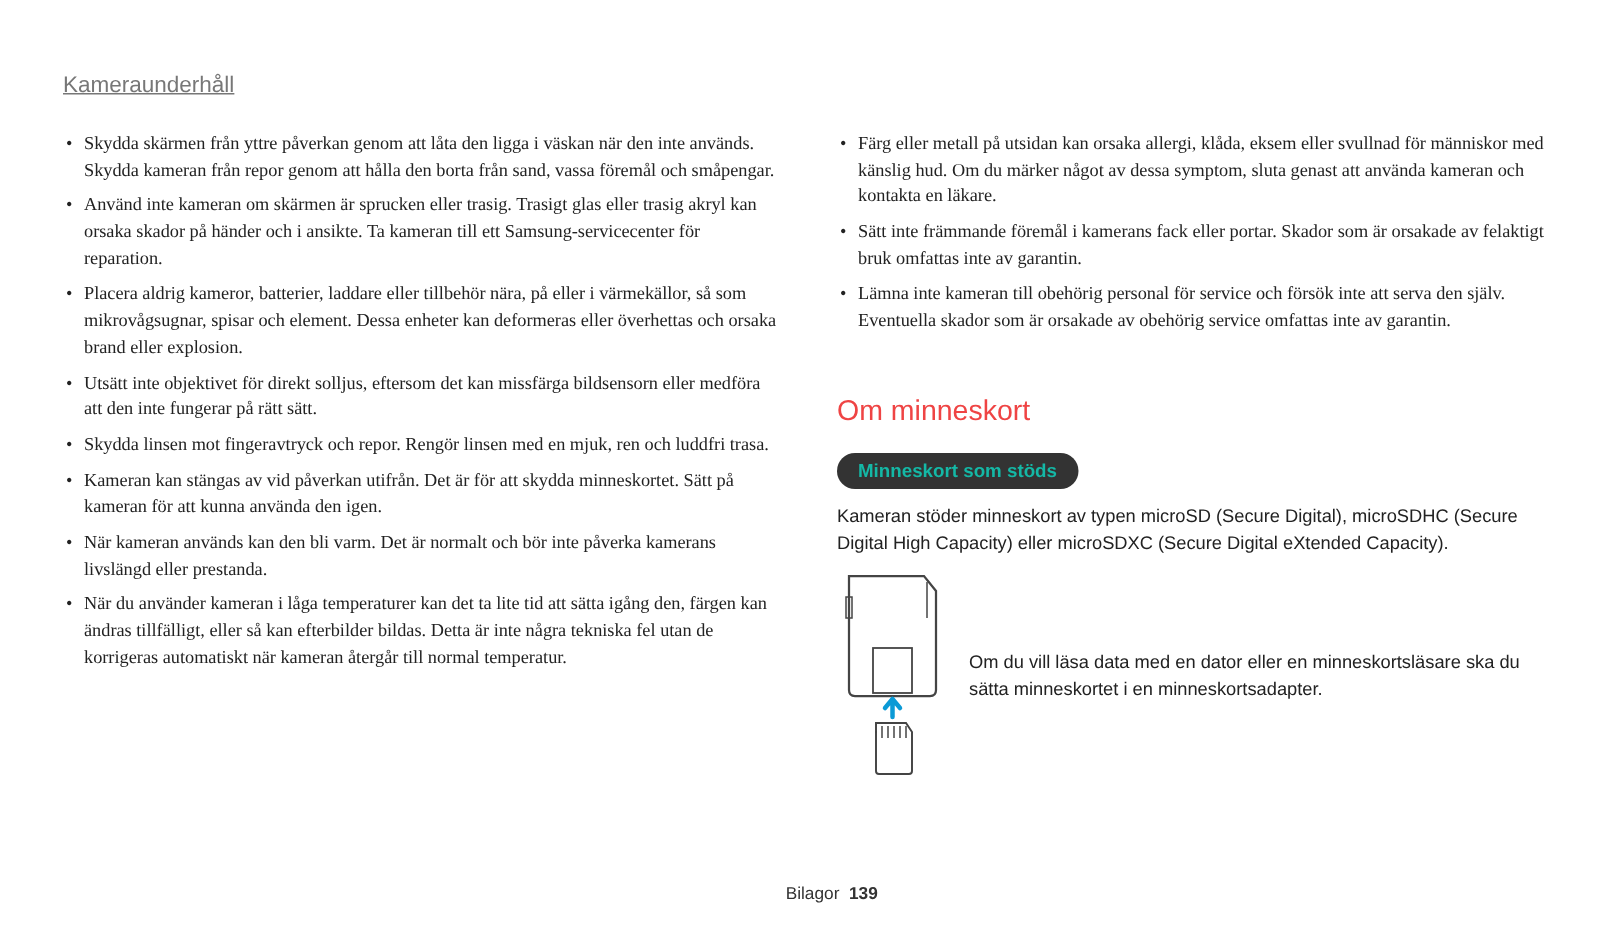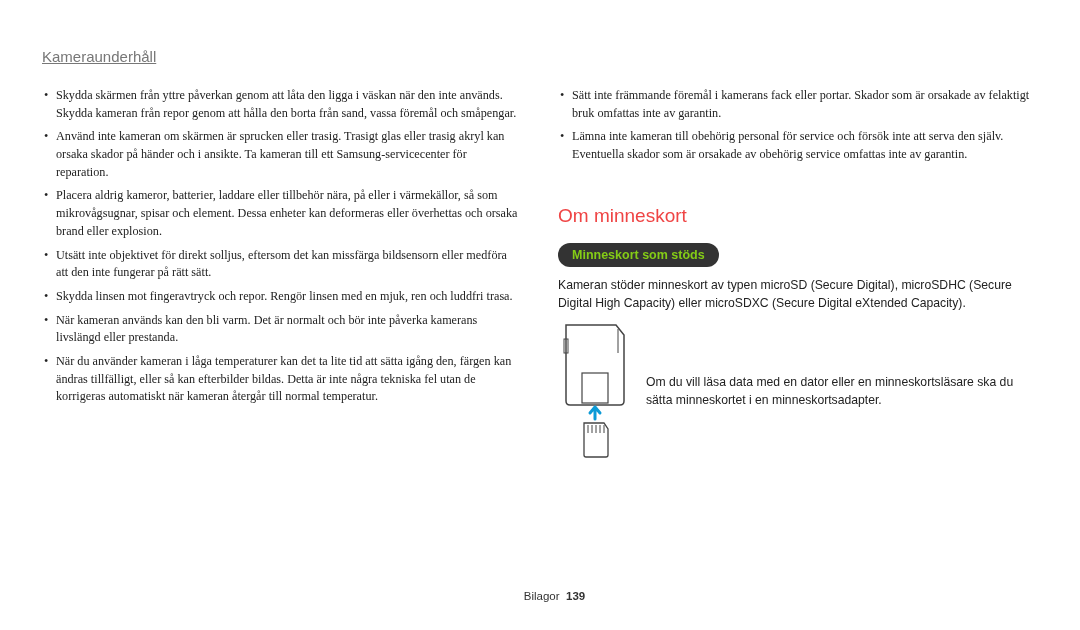--- a/index.html
+++ b/index.html
@@ -57,21 +57,21 @@
   .section-title {
     color: #ef4444;
     font-size: 19px;
     font-weight: 500;
     margin-top: 38px;
     margin-bottom: 14px;
   }
   .pill {
     display: inline-block;
     background: #333;
-    color: #84cc16;
+    color: #14b8a6;
     border-radius: 14px;
     padding: 3px 14px;
     font-size: 12.5px;
     font-weight: 600;
     margin-bottom: 10px;
   }
   .card-row {
     display: flex;
     align-items: center;
     gap: 14px;
@@ -106,26 +106,28 @@
 <div class="page">
   <div class="header">Kameraunderhåll</div>
   <div class="columns">
     <div class="col">
       <ul class="bullets" id="left-list">
           <li>Skydda skärmen från yttre påverkan genom att låta den ligga i väskan när den inte används. Skydda kameran från repor genom att hålla den borta från sand, vassa föremål och småpengar.</li>
           <li>Använd inte kameran om skärmen är sprucken eller trasig. Trasigt glas eller trasig akryl kan orsaka skador på händer och i ansikte. Ta kameran till ett Samsung-servicecenter för reparation.</li>
           <li>Placera aldrig kameror, batterier, laddare eller tillbehör nära, på eller i värmekällor, så som mikrovågsugnar, spisar och element. Dessa enheter kan deformeras eller överhettas och orsaka brand eller explosion.</li>
           <li>Utsätt inte objektivet för direkt solljus, eftersom det kan missfärga bildsensorn eller medföra att den inte fungerar på rätt sätt.</li>
           <li>Skydda linsen mot fingeravtryck och repor. Rengör linsen med en mjuk, ren och luddfri trasa.</li>
+          <li>Kameran kan stängas av vid påverkan utifrån. Det är för att skydda minneskortet. Sätt på kameran för att kunna använda den igen.</li>
           <li>När kameran används kan den bli varm. Det är normalt och bör inte påverka kamerans livslängd eller prestanda.</li>
           <li>När du använder kameran i låga temperaturer kan det ta lite tid att sätta igång den, färgen kan ändras tillfälligt, eller så kan efterbilder bildas. Detta är inte några tekniska fel utan de korrigeras automatiskt när kameran återgår till normal temperatur.</li>
         </ul>
     </div>
     <div class="col">
       <ul class="bullets" id="right-list">
+          <li>Färg eller metall på utsidan kan orsaka allergi, klåda, eksem eller svullnad för människor med känslig hud. Om du märker något av dessa symptom, sluta genast att använda kameran och kontakta en läkare.</li>
           <li>Sätt inte främmande föremål i kamerans fack eller portar. Skador som är orsakade av felaktigt bruk omfattas inte av garantin.</li>
           <li>Lämna inte kameran till obehörig personal för service och försök inte att serva den själv. Eventuella skador som är orsakade av obehörig service omfattas inte av garantin.</li>
         </ul>
 
       <div class="section-title">Om minneskort</div>
       <div class="pill">Minneskort som stöds</div>
       <div>Kameran stöder minneskort av typen microSD (Secure Digital), microSDHC (Secure Digital High Capacity) eller microSDXC (Secure Digital eXtended Capacity).</div>
 
       <div class="card-row">
         <div class="sd-figure">

